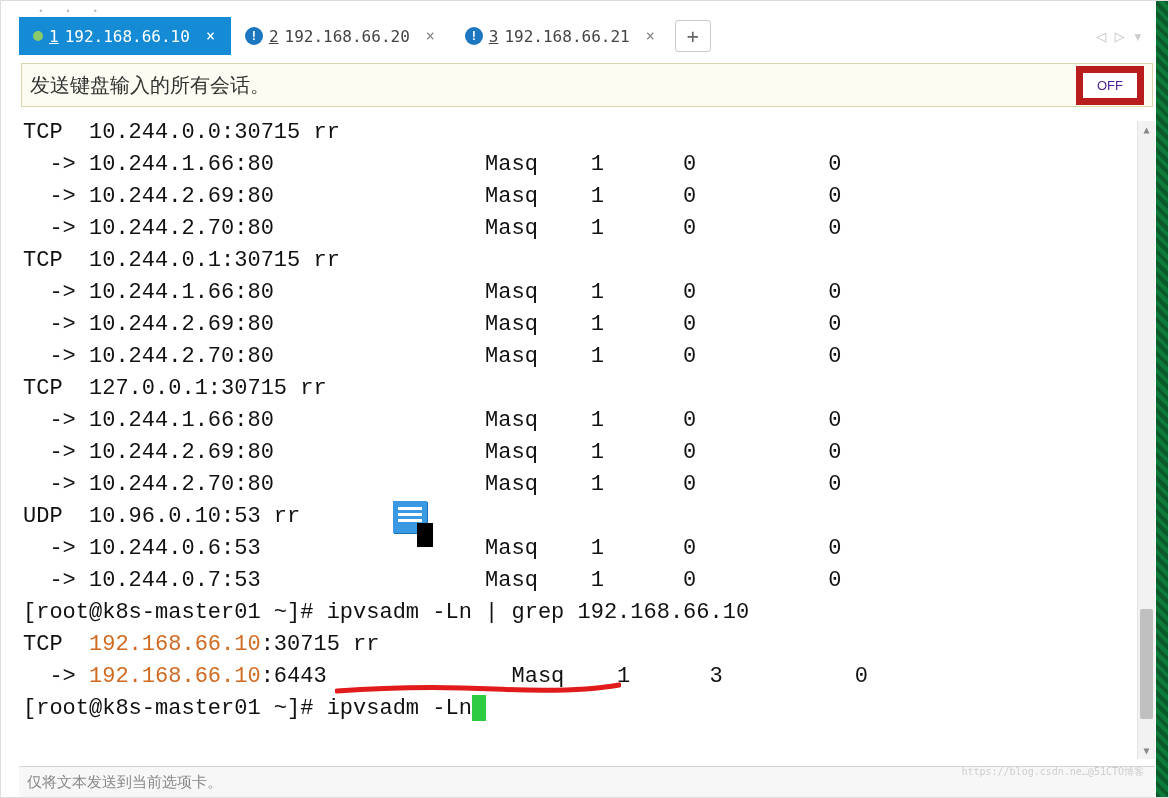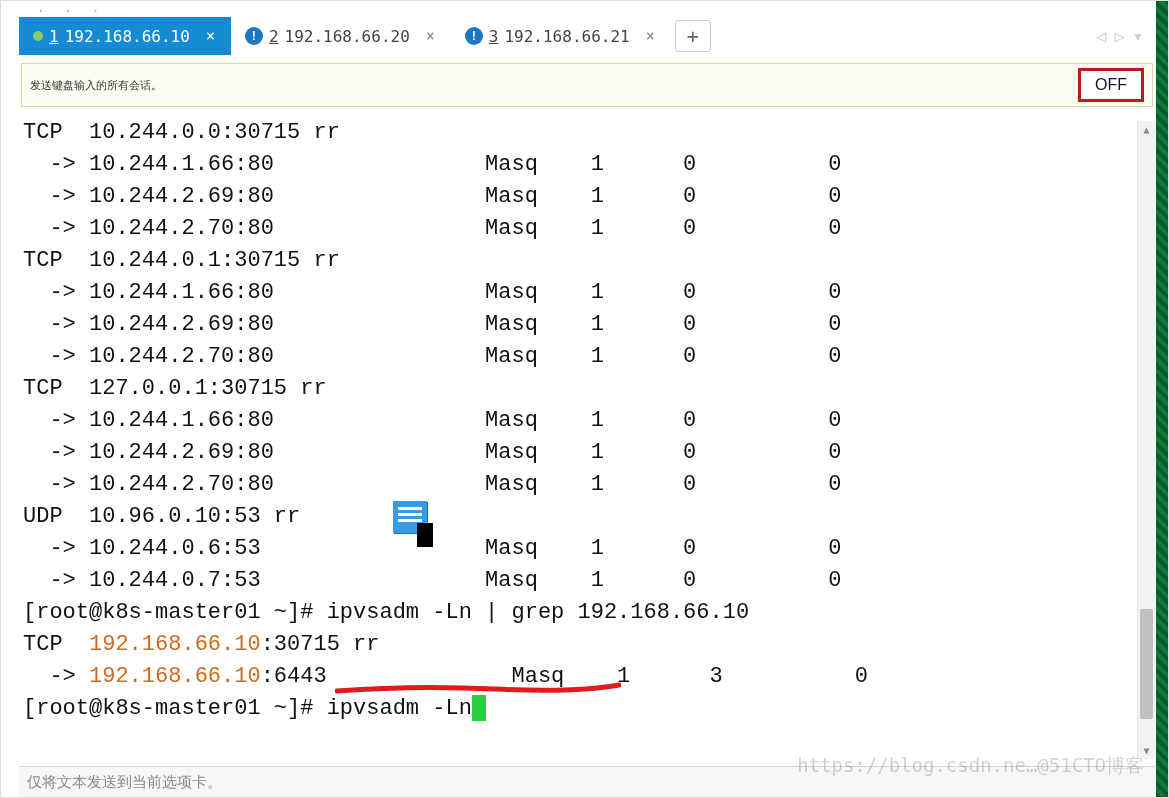--- a/index.html
+++ b/index.html
@@ -16,42 +16,42 @@
   .tab .tab-prefix{text-decoration:underline;}
   .tab .dot{width:10px;height:10px;border-radius:50%;background:#8aca6a;}
   .tab .info-badge{width:18px;height:18px;border-radius:50%;background:#1c76c0;color:#fff;display:inline-flex;align-items:center;justify-content:center;font-size:12px;font-weight:bold;}
   .tab .closer{margin-left:10px;color:#888;font-size:15px;cursor:pointer;}
   .tab.active .closer{color:#fff;}
   .newtab{width:34px;height:30px;margin-left:4px;border:1px solid #ccc;border-radius:3px;display:flex;align-items:center;justify-content:center;font-size:20px;color:#666;cursor:pointer;}
   .tab-nav{margin-left:auto;margin-right:12px;display:flex;gap:8px;align-items:center;color:#ccc;font-size:17px;}
   .tab-nav span{cursor:pointer;}
   
   .infostrip{margin:8px 2px 0 2px;border:1px solid #d7d7a8;background:#fcfcf2;display:flex;align-items:center;height:42px;padding:0 8px;}
-  .infostrip .msg{font-size:11px;color:#333;flex:1;}
-  .infostrip .offbtn{border:3px solid #b91c1c;padding:5px 14px;font-size:16px;color:#0f172a;cursor:pointer;background:#fff;}
+  .infostrip .msg{font-size:20px;color:#333;flex:1;}
+  .infostrip .offbtn{border:7px solid #b91c1c;padding:5px 14px;font-size:13px;color:#4c1d95;cursor:pointer;background:#fff;}
   
   .term-wrap{position:relative;margin-top:0;font-family:Liberation Mono, monospace;}
   .term{font-size:22px;line-height:32px;color:#111;white-space:pre;padding:10px 0 0 4px;}
   .term .hl{color:#d06a20;}
   .term .cursor{display:inline-block;width:14px;height:26px;background:#2ecc40;vertical-align:middle;}
   
   .red-underline{position:absolute;left:316px;bottom:30px;width:286px;height:14px;}
   .red-underline svg{width:100%;height:100%;}
   
   .doc-icon{position:absolute;left:392px;top:500px;width:34px;height:32px;background:#3a99e3;box-shadow:1px 1px 0 #1d6fb3;}
   .doc-icon::before{content:"";position:absolute;left:5px;top:6px;width:24px;height:3px;background:#fff;box-shadow:0 6px 0 #fff,0 12px 0 #fff;}
   .cursor-arrow{position:absolute;left:416px;top:522px;width:16px;height:24px;background:#000;}
   
   .scrollbar{position:absolute;right:13px;top:120px;width:17px;bottom:38px;background:#f2f2f2;border-left:1px solid #e5e5e5;}
   .scroll-up,.scroll-down{height:17px;display:flex;align-items:center;justify-content:center;color:#888;font-size:10px;cursor:pointer;}
   .scroll-thumb{position:absolute;left:2px;right:2px;bottom:40px;height:110px;background:#c0c0c0;border-radius:2px;cursor:pointer;}
   
   .bottombar{position:absolute;left:18px;right:13px;bottom:0;height:30px;border-top:1px solid #d5d5d5;background:#f7f7f7;display:flex;align-items:center;padding-left:8px;font-size:15px;color:#888;}
   
-  .watermark{position:absolute;right:24px;bottom:18px;font-size:19px;color:rgba(0,0,0,0.18);}
+  .watermark{position:absolute;right:24px;bottom:18px;font-size:10px;color:rgba(0,0,0,0.18);}
 </style>
 </head>
 <body>
 
 <div class="app">
   <span class="titlebar-dots">· · ·</span>
   <div class="outer-gutter">
 
     <div class="tabbar">
       <div class="tab active">

